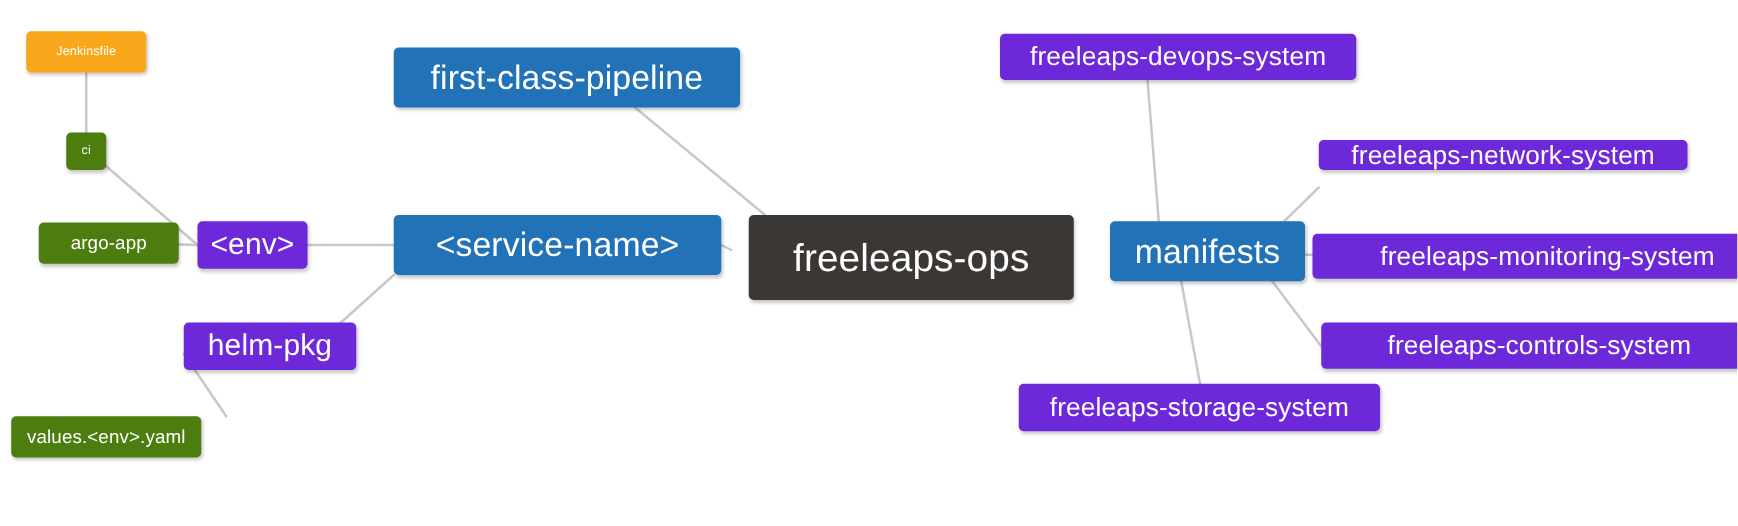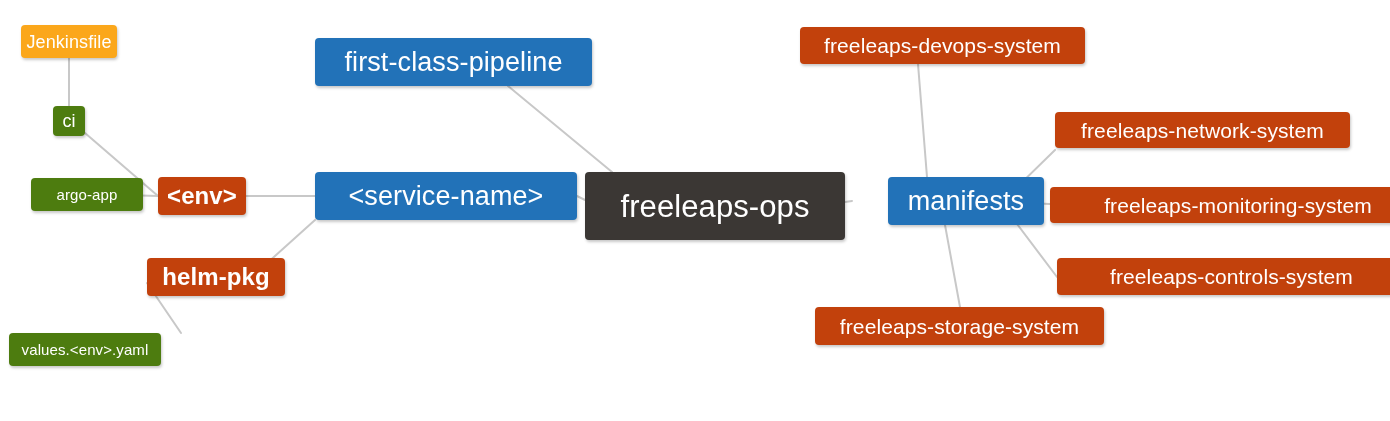--- a/index.html
+++ b/index.html
@@ -38,31 +38,31 @@
     box-shadow: 1px 2px 3px rgba(0,0,0,0.22);
     -webkit-font-smoothing: antialiased;
   }
   .node-label {
     display: block;
     pointer-events: none;
   }
   
   .c-root   { background: #3b3734; }
   .c-blue   { background: #2272b8; }
-  .c-green  { background: #c2410c; }
+  .c-green  { background: #6d28d9; }
   .c-orange { background: #fba71b; }
   .c-red    { background: #4d7c0f; }
 
   
   .t-root  { font-size: 31px; font-weight: 400; }
   .t-big   { font-size: 27px; font-weight: 400; }
-  .t-mid   { font-size: 24px; font-weight: 700; }
+  .t-mid   { font-size: 24px; font-weight: 400; }
   .t-small { font-size: 21px; font-weight: 400; }
   .t-tiny  { font-size: 15px; font-weight: 400; }
-  .t-micro { font-size: 18px; font-weight: 400; }
+  .t-micro { font-size: 10px; font-weight: 400; }
 </style>
 </head>
 <body>
 
 <div id="canvas" style="width: 1390px; height: 421px; background: rgb(255, 255, 255);">
   <svg id="edge-layer" viewBox="0 0 1390 421" xmlns="http://www.w3.org/2000/svg">
       <line x1="69" y1="58" x2="69" y2="106" stroke="#c8c8c8" stroke-width="2" stroke-linecap="round"></line>
       <line x1="85" y1="133" x2="158" y2="196" stroke="#c8c8c8" stroke-width="2" stroke-linecap="round"></line>
       <line x1="124" y1="195" x2="158" y2="196" stroke="#c8c8c8" stroke-width="2" stroke-linecap="round"></line>
       <line x1="246" y1="196" x2="315" y2="196" stroke="#c8c8c8" stroke-width="2" stroke-linecap="round"></line>
@@ -95,30 +95,30 @@
       </div>
       <div class="node c-red t-tiny" style="left: 9px; top: 333px; width: 152px; height: 33px;">
         <span class="node-label">values.&lt;env&gt;.yaml</span>
       </div>
       <div class="node c-blue t-big" style="left: 315px; top: 38px; width: 277px; height: 48px;">
         <span class="node-label">first-class-pipeline</span>
       </div>
       <div class="node c-blue t-big" style="left: 315px; top: 172px; width: 262px; height: 48px; text-align: center;">
         <span class="node-label">&lt;service-name&gt;</span>
       </div>
-      <div class="node c-root t-root" style="left: 585px; top: 172px; width: 260px; height: 68px;">
+      <div class="node c-root t-root" style="left: 599px; top: 172px; width: 260px; height: 68px;">
         <span class="node-label">freeleaps-ops</span>
       </div>
       <div class="node c-blue t-big" style="left: 852px; top: 177px; width: 156px; height: 48px; margin-left: 36px;">
         <span class="node-label">manifests</span>
       </div>
       <div class="node c-green t-small" style="left: 800px; top: 27px; width: 285px; height: 37px;">
         <span class="node-label">freeleaps-devops-system</span>
       </div>
-      <div class="node c-green t-small" style="left: 1055px; top: 112px; width: 295px; height: 36px;">
+      <div class="node c-green t-small" style="left: 1055px; top: 112px; width: 295px; height: 24px;">
         <span class="node-label">freeleaps-network-system</span>
       </div>
       <div class="node c-green t-small" style="left: 1050px; top: 187px; width: 376px; height: 36px;">
         <span class="node-label">freeleaps-monitoring-system</span>
       </div>
       <div class="node c-green t-small" style="left: 1057px; top: 258px; width: 349px; height: 37px;">
         <span class="node-label">freeleaps-controls-system</span>
       </div>
       <div class="node c-green t-small" style="left: 815px; top: 307px; width: 289px; height: 38px;">
         <span class="node-label">freeleaps-storage-system</span>

